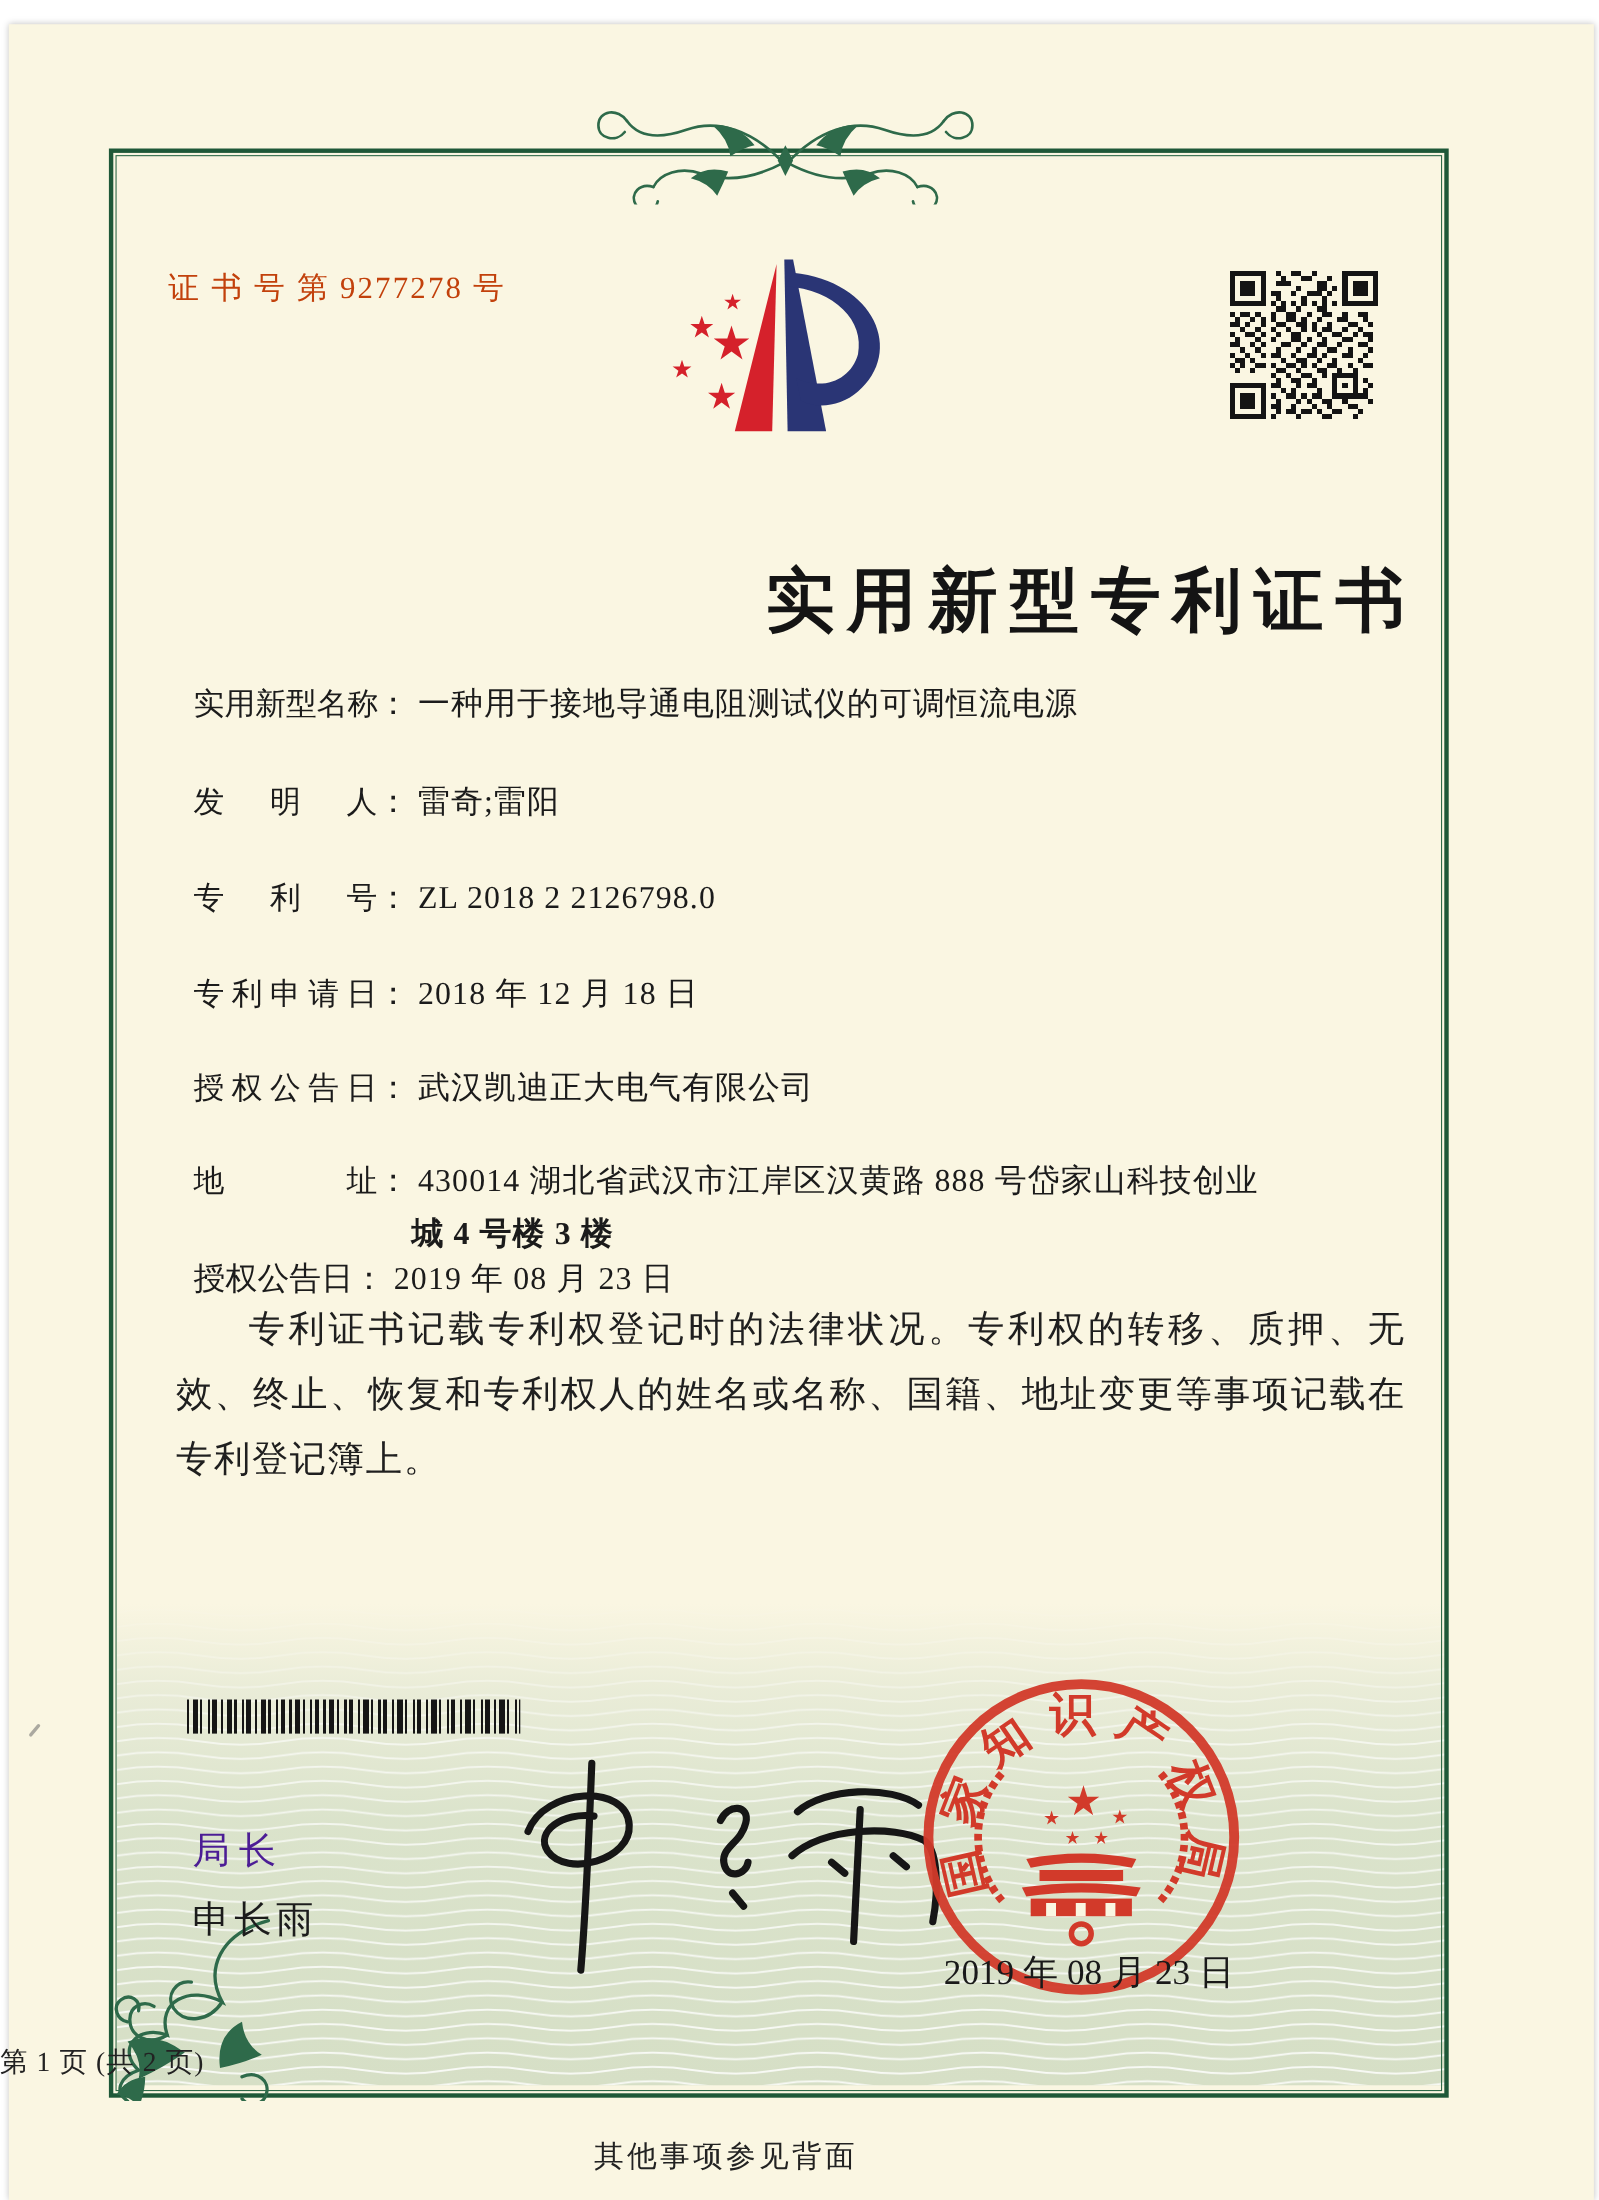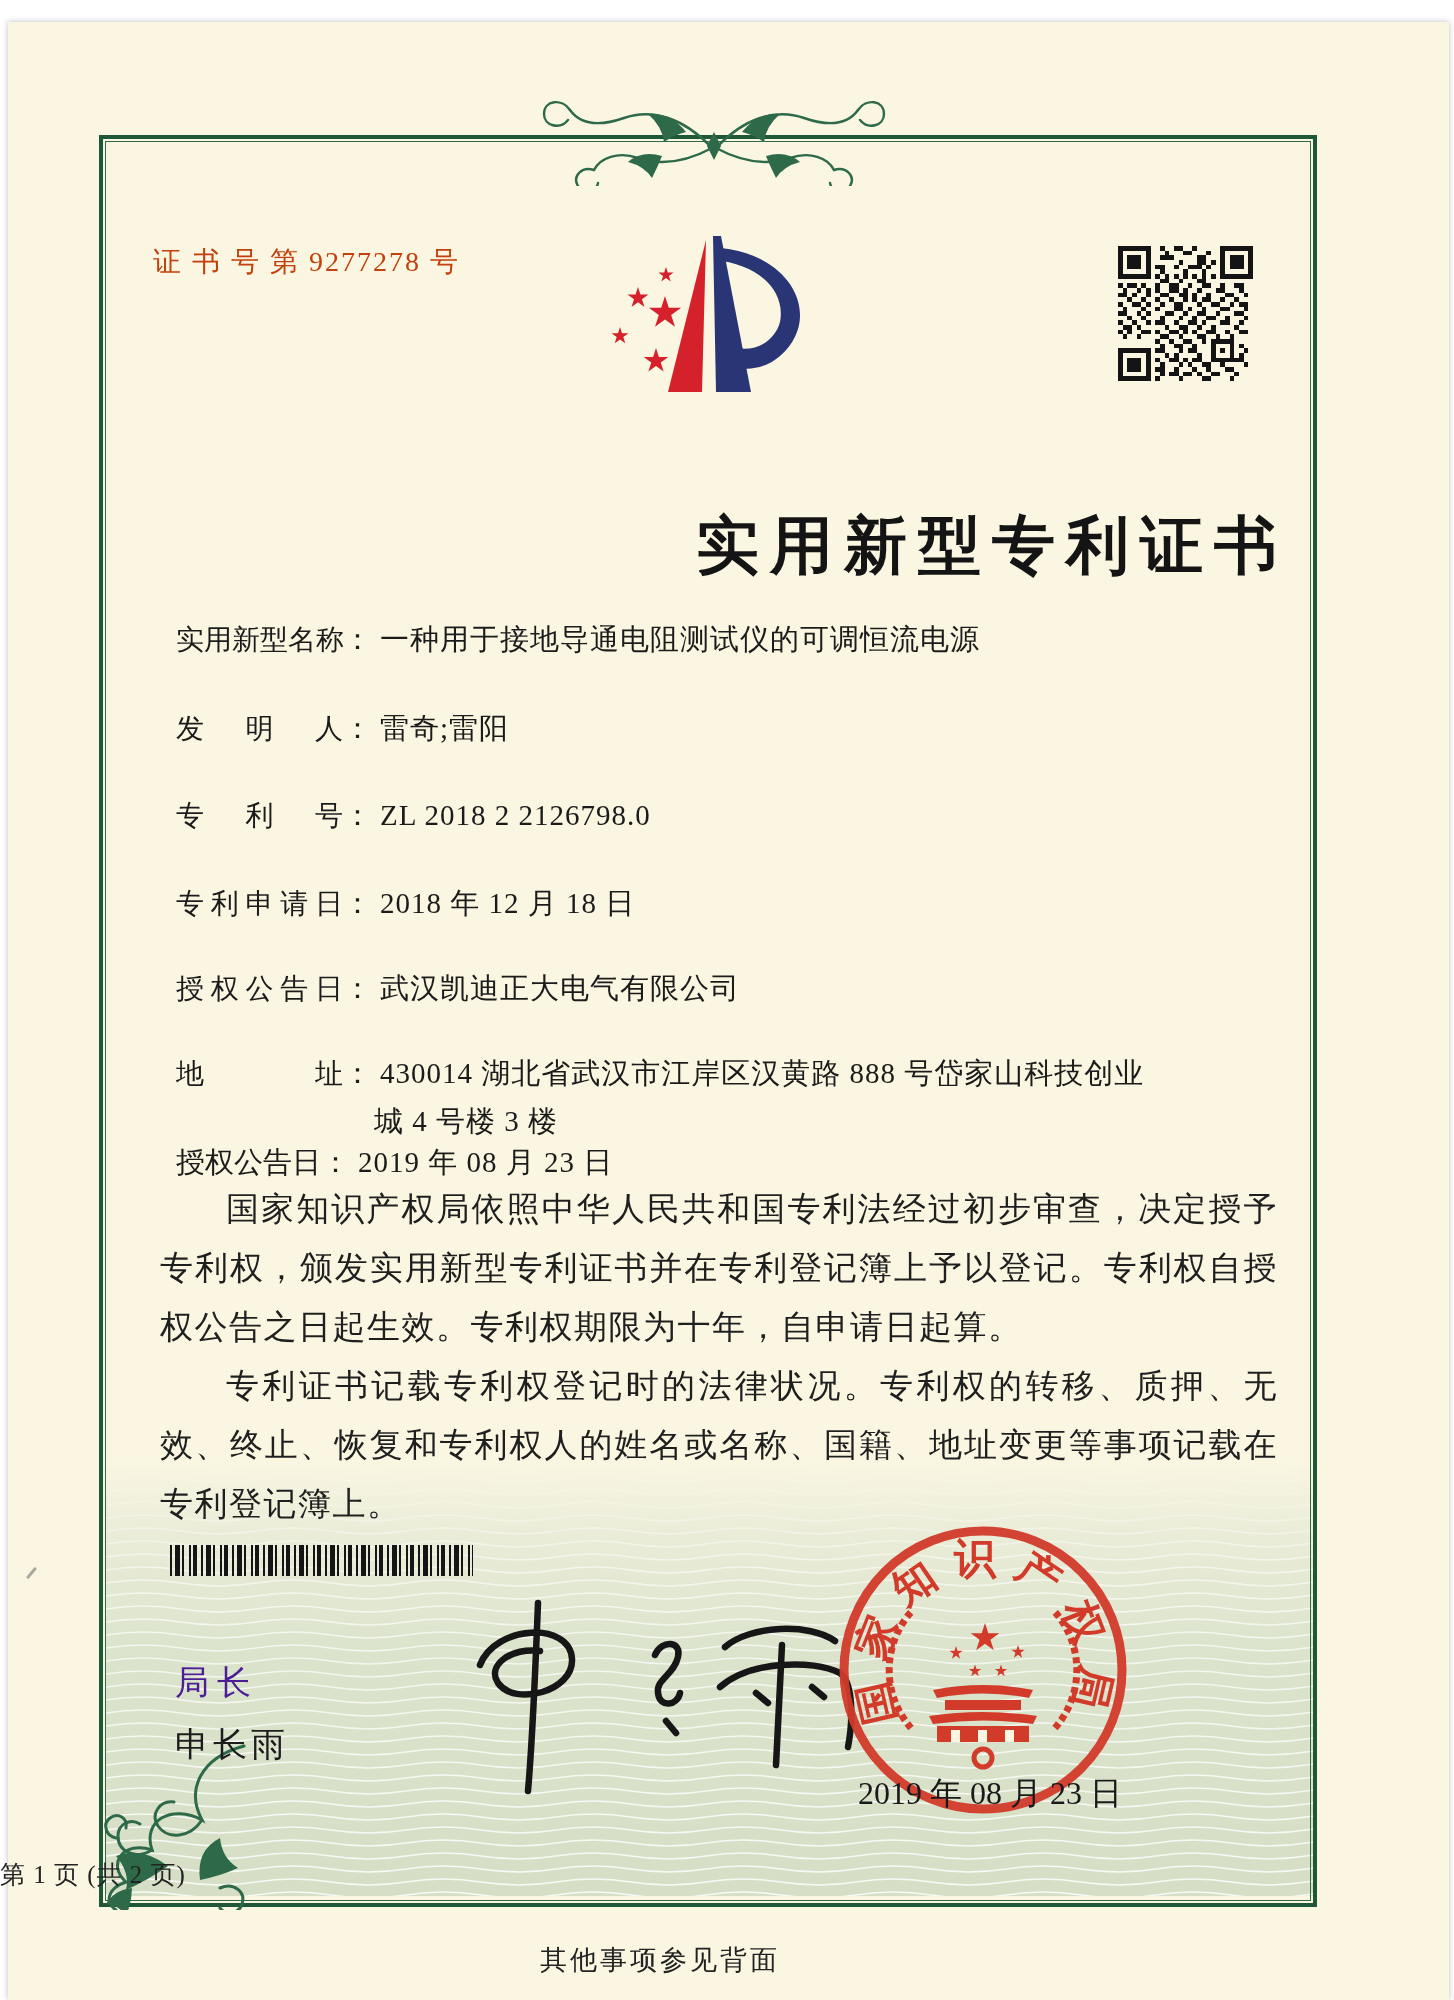--- a/index.html
+++ b/index.html
@@ -37,21 +37,21 @@
   }
   .row{
     position:absolute;left:176px;font-size:29px;color:#1b1b1b;white-space:nowrap;
   }
   .lbl{
     display:inline-block;width:167px;font-size:28px;
     text-align:justify;text-align-last:justify;vertical-align:baseline;
   }
   .colon{display:inline-block;}
   .val{display:inline-block;margin-left:8px;letter-spacing:1px;}
-  .addr2{position:absolute;left:374px;top:1102px;font-size:29px;color:#1b1b1b;letter-spacing:1px;}
+  .addr2{position:absolute;left:374px;top:1102px;font-size:29px;color:#1b1b1b;letter-spacing:1px;font-weight:bold;}
   .grant-row{position:absolute;left:176px;top:1143px;width:1120px;font-size:29px;color:#1b1b1b;white-space:nowrap;}
   .grant-no{position:absolute;left:521px;top:0;}
   .body-text{
     position:absolute;left:160px;top:1180px;width:1118px;
     font-size:33px;line-height:59px;color:#1f1f1f;text-align:justify;
   }
   .body-text p{margin:0;text-indent:2em;letter-spacing:1.5px;}
   .barcode{
     position:absolute;left:170px;top:1545px;width:303px;height:31px;
     background:repeating-linear-gradient(90deg,
@@ -376,21 +376,20 @@
 <div class="row" style="top:1054px">
   <span class="lbl">地址</span><span class="colon">：</span><span class="val">430014 湖北省武汉市江岸区汉黄路 888 号岱家山科技创业</span>
 </div>
 <div class="addr2">城 4 号楼 3 楼</div>
 
 <div class="grant-row">
   <span>授权公告日</span><span>：</span><span class="val">2019 年 08 月 23 日</span>
 </div>
 
 <div class="body-text">
-  <p>国家知识产权局依照中华人民共和国专利法经过初步审查，决定授予专利权，颁发实用新型专利证书并在专利登记簿上予以登记。专利权自授权公告之日起生效。专利权期限为十年，自申请日起算。</p>
   <p>专利证书记载专利权登记时的法律状况。专利权的转移、质押、无效、终止、恢复和专利权人的姓名或名称、国籍、地址变更等事项记载在专利登记簿上。</p>
 </div>
 
 <div class="barcode"></div>
 
 <div class="pen-mark"></div>
 
 <div class="director-label">局长</div>
 <div class="director-name">申长雨</div>
 

